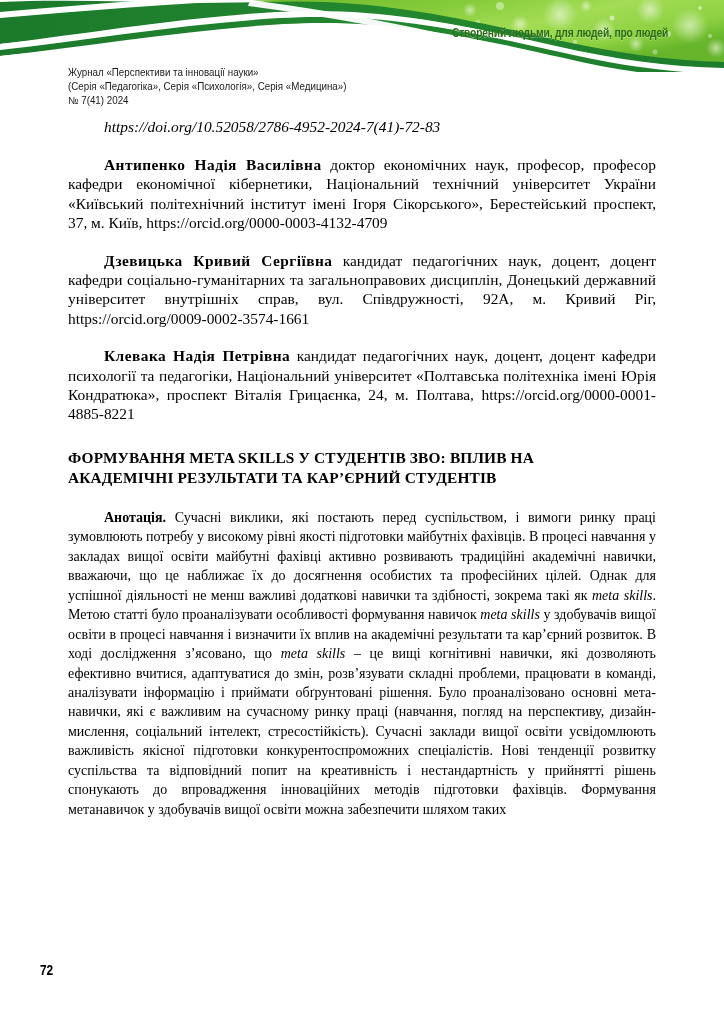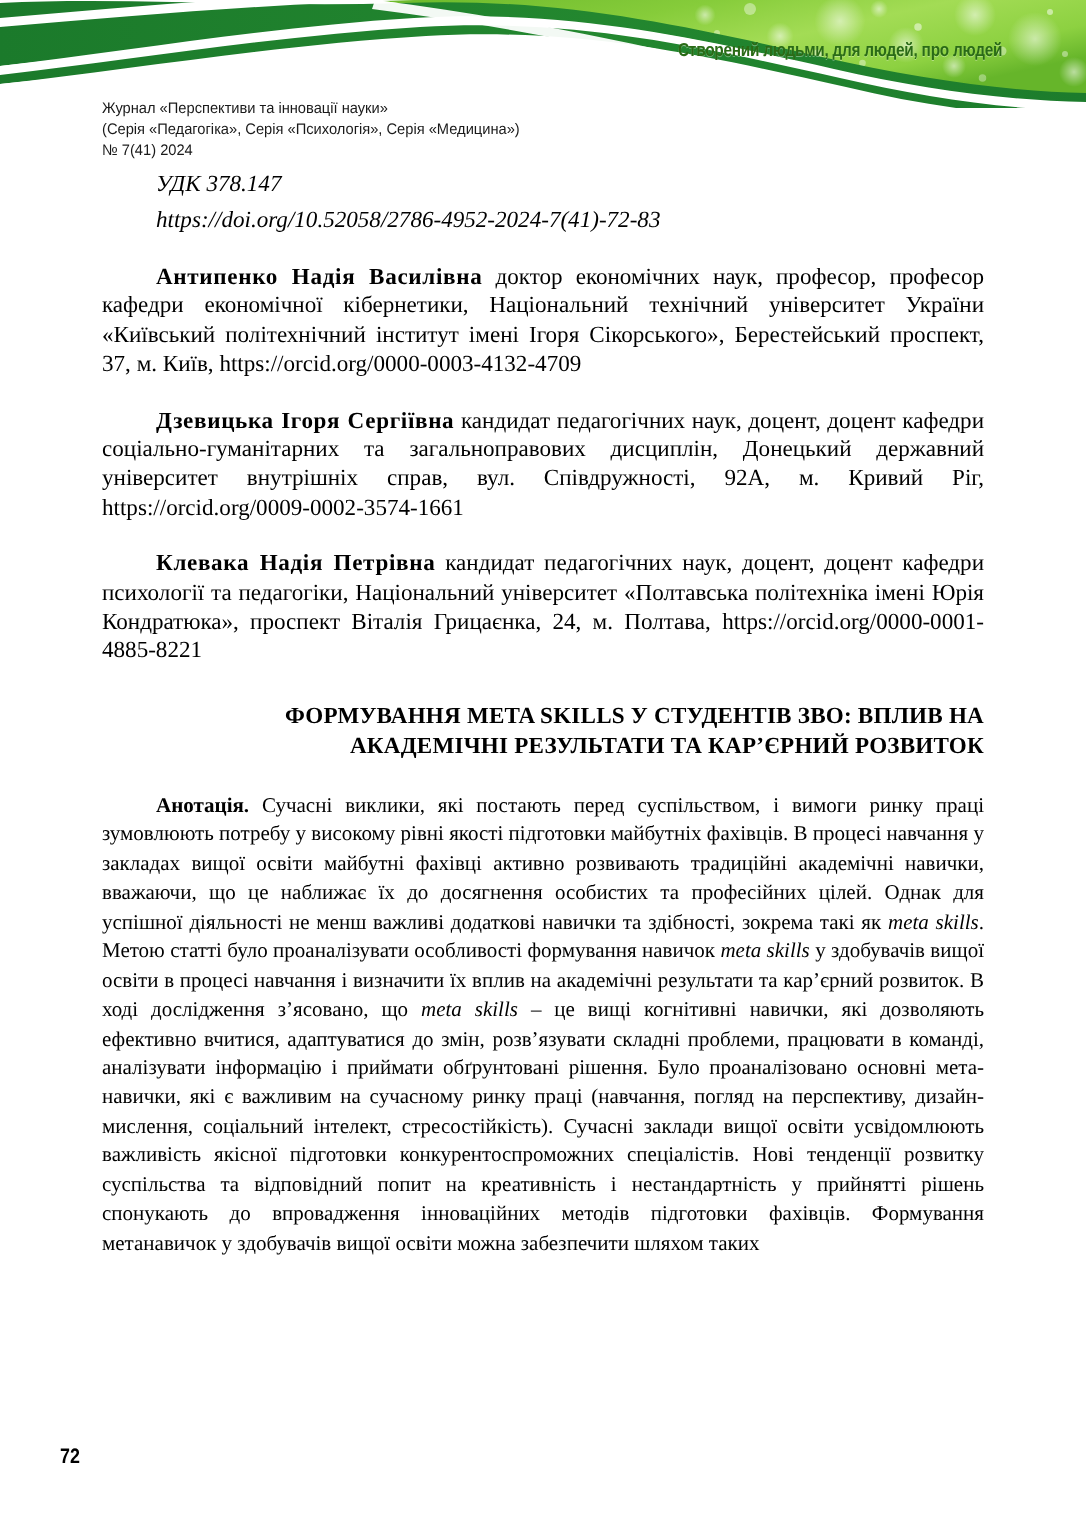--- a/index.html
+++ b/index.html
@@ -97,21 +97,21 @@
   .author-block .author-name {
     font-weight: bold;
     letter-spacing: 0.45px;
   }
 
   .article-title {
     margin-top: 24px;
     font-size: 15.4px;
     font-weight: bold;
     line-height: 20.5px;
-    text-align: right;
+    text-align: left;
     letter-spacing: 0.15px;
   }
   .article-title .title-line { display: block; }
 
   .abstract {
     margin-top: 19px;
     font-size: 14px;
     line-height: 19.45px;
     text-align: justify;
     text-indent: 36px;
@@ -202,39 +202,38 @@
 </div>
 
 <div class="masthead">
   <div>Журнал «Перспективи та інновації науки»</div>
   <div>(Серія «Педагогіка», Серія «Психологія», Серія «Медицина»)</div>
   <div>№  7(41) 2024</div>
 </div>
 
 <div class="content">
 
-  <div class="udc">УДК 378.147</div>
 
   <div class="doi">https://doi.org/10.52058/2786-4952-2024-7(41)-72-83</div>
 
   <p class="author-block">
     <span class="author-name">Антипенко Надія Василівна</span><span> доктор економічних наук, професор, професор кафедри економічної кібернетики, Національний технічний університет України «Київський політехнічний інститут імені Ігоря Сікорського», Берестейський проспект, 37, м. Київ, https://orcid.org/0000-0003-4132-4709</span>
   </p>
 
   <p class="author-block">
-    <span class="author-name">Дзевицька Ігоря Сергіївна</span><span> кандидат педагогічних наук, доцент, доцент кафедри соціально-гуманітарних та загальноправових дисциплін, Донецький державний університет внутрішніх справ, вул. Співдружності, 92А, м. Кривий Ріг, https://orcid.org/0009-0002-3574-1661</span>
+    <span class="author-name">Дзевицька Кривий Сергіївна</span><span> кандидат педагогічних наук, доцент, доцент кафедри соціально-гуманітарних та загальноправових дисциплін, Донецький державний університет внутрішніх справ, вул. Співдружності, 92А, м. Кривий Ріг, https://orcid.org/0009-0002-3574-1661</span>
   </p>
 
   <p class="author-block">
     <span class="author-name">Клевака Надія Петрівна</span><span> кандидат педагогічних наук, доцент, доцент кафедри психології та педагогіки, Національний університет «Полтавська політехніка імені Юрія Кондратюка», проспект Віталія Грицаєнка, 24, м. Полтава, https://orcid.org/0000-0001-4885-8221</span>
   </p>
 
   <h1 class="article-title">
     <span class="title-line">ФОРМУВАННЯ META SKILLS У СТУДЕНТІВ ЗВО: ВПЛИВ НА</span>
-    <span class="title-line">АКАДЕМІЧНІ РЕЗУЛЬТАТИ ТА КАР’ЄРНИЙ РОЗВИТОК</span>
+    <span class="title-line">АКАДЕМІЧНІ РЕЗУЛЬТАТИ ТА КАР’ЄРНИЙ СТУДЕНТІВ</span>
   </h1>
 
   <p class="abstract">
     <span class="lbl">Анотація.</span><span> Сучасні виклики, які постають перед суспільством, і вимоги ринку праці зумовлюють потребу у високому рівні якості підготовки майбутніх фахівців. В процесі навчання у закладах вищої освіти майбутні фахівці активно розвивають традиційні академічні навички, вважаючи, що це наближає їх до досягнення особистих та професійних цілей. Однак для успішної діяльності не менш важливі додаткові навички та здібності, зокрема такі як </span><i>meta skills</i><span>. Метою статті було проаналізувати особливості формування навичок </span><i>meta skills</i><span> у здобувачів вищої освіти в процесі навчання і визначити їх вплив на академічні результати та кар’єрний розвиток. В ході дослідження з’ясовано, що </span><i>meta skills</i><span> – це вищі когнітивні навички, які дозволяють ефективно вчитися, адаптуватися до змін, розв’язувати складні проблеми, працювати в команді, аналізувати інформацію і приймати обґрунтовані рішення. Було проаналізовано основні мета-навички, які є важливим на сучасному ринку праці (навчання, погляд на перспективу, дизайн-мислення, соціальний інтелект, стресостійкість). Сучасні заклади вищої освіти усвідомлюють важливість якісної підготовки конкурентоспроможних спеціалістів. Нові тенденції розвитку суспільства та відповідний попит на креативність і нестандартність у прийнятті рішень спонукають до впровадження інноваційних методів підготовки фахівців. Формування метанавичок у здобувачів вищої освіти можна забезпечити шляхом таких</span>
   </p>
 
 </div>
 
 <div class="page-number">72</div>
 

